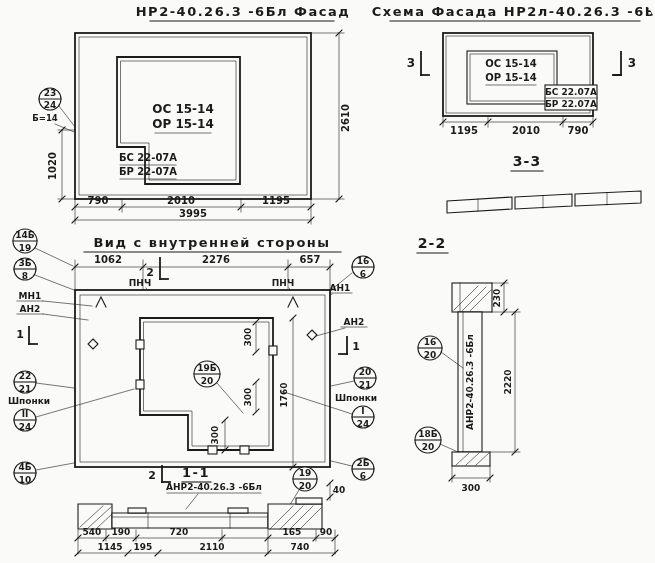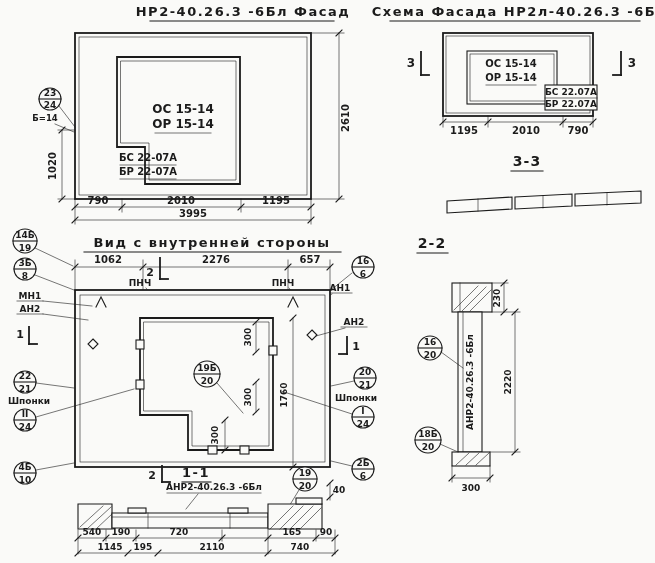--- a/index.html
+++ b/index.html
@@ -1,16 +1,16 @@
 <!DOCTYPE html>
 <html><head>
 <meta charset="utf-8">
 <style>
   html,body{margin:0;padding:0;background:#fafaf8;}
-  .stage{position:relative;width:655px;height:563px;background:#fafaf8;overflow:hidden;}
+  .stage{position:relative;width:655px;height:563px;background:#fafaf8;overflow:hidden;border-radius:25px;}
   svg{display:block;}
   .ln{stroke:#1b1b1b;fill:none;stroke-width:1.1;stroke-linecap:square;}
   .lk{stroke:#1b1b1b;fill:none;stroke-width:1.8;stroke-linecap:square;}
   .lt{stroke:#1b1b1b;fill:none;stroke-width:0.6;stroke-linecap:square;}
   .wh{fill:#fafaf8;}
   .txt{font-family:"DejaVu Sans",sans-serif;font-weight:bold;fill:#1b1b1b;}
   .t14{font-size:14px;letter-spacing:1px;}
   .t13{font-size:13px;letter-spacing:1.5px;}
   .t12{font-size:12px;}
   .t11{font-size:11px;}

